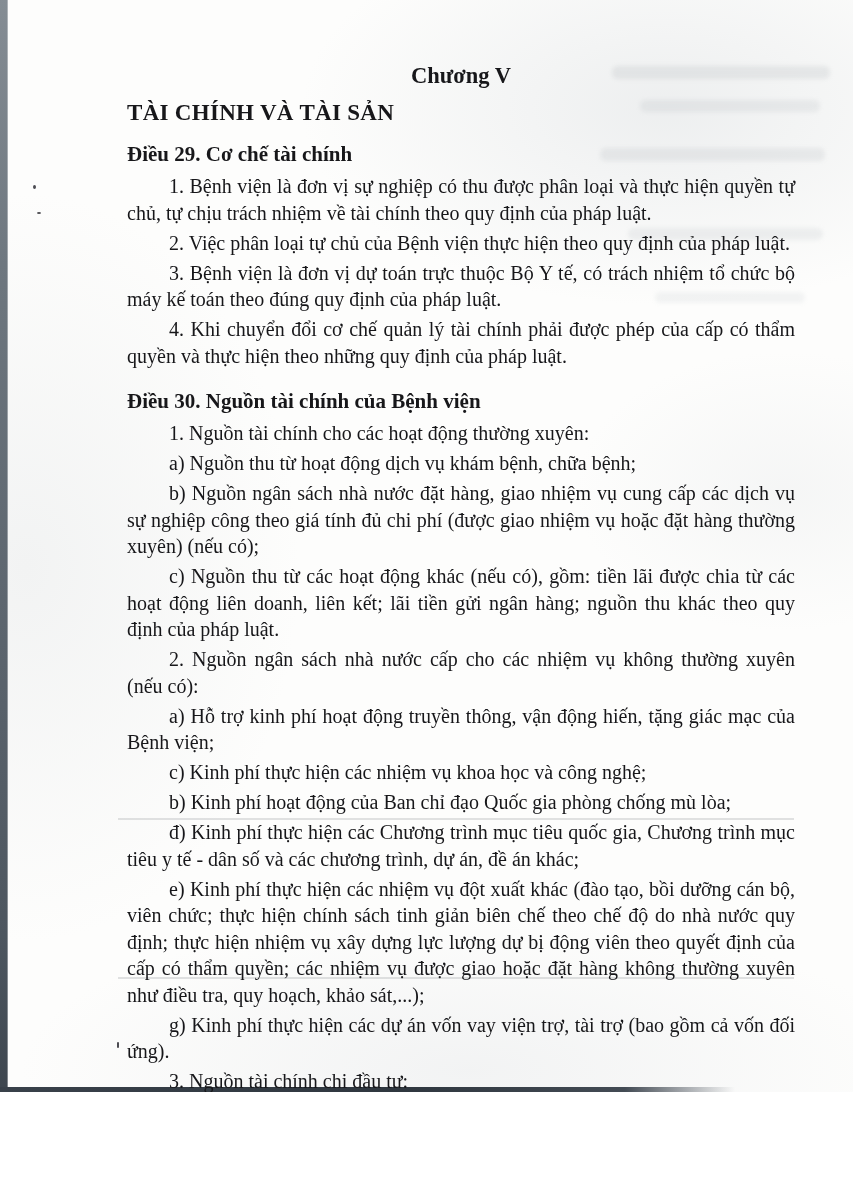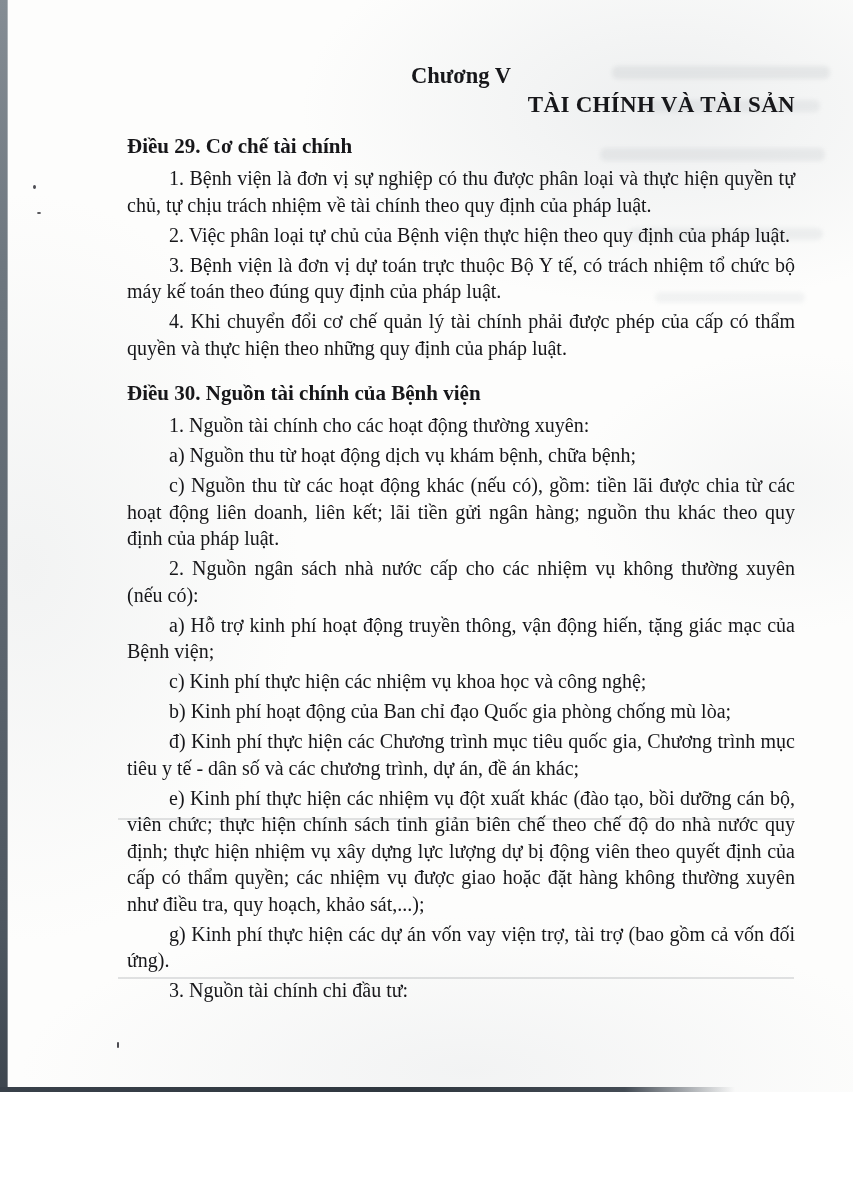--- a/index.html
+++ b/index.html
@@ -62,25 +62,25 @@
     top: 62px;
     width: 668px;
   }
   .chapter-label {
     text-align: center;
     font-weight: 700;
     font-size: 22.5px;
     line-height: 28px;
   }
   .chapter-title {
-    text-align: right;
+    text-align: left;
     font-weight: 700;
     font-size: 23px;
     line-height: 30px;
-    margin-top: 0;
+    margin-top: 8px;
     letter-spacing: 0.3px;
   }
   .article-heading {
     font-weight: 700;
     font-size: 21px;
     line-height: 28px;
     margin: 0 0 5px 0;
   }
   .article-heading.first { margin-top: 12px; }
   .article-heading.second { margin-top: 18px; }
@@ -125,20 +125,21 @@
 
     <div class="article-heading first">Điều 29. Cơ chế tài chính</div>
     <p class="body">1. Bệnh viện là đơn vị sự nghiệp có thu được phân loại và thực hiện quyền tự chủ, tự chịu trách nhiệm về tài chính theo quy định của pháp luật.</p>
     <p class="body">2. Việc phân loại tự chủ của Bệnh viện thực hiện theo quy định của pháp luật.</p>
     <p class="body">3. Bệnh viện là đơn vị dự toán trực thuộc Bộ Y tế, có trách nhiệm tổ chức bộ máy kế toán theo đúng quy định của pháp luật.</p>
     <p class="body">4. Khi chuyển đổi cơ chế quản lý tài chính phải được phép của cấp có thẩm quyền và thực hiện theo những quy định của pháp luật.</p>
 
     <div class="article-heading second">Điều 30. Nguồn tài chính của Bệnh viện</div>
     <p class="body">1. Nguồn tài chính cho các hoạt động thường xuyên:</p>
     <p class="body">a) Nguồn thu từ hoạt động dịch vụ khám bệnh, chữa bệnh;</p>
+    <p class="body">b) Nguồn ngân sách nhà nước đặt hàng, giao nhiệm vụ cung cấp các dịch vụ sự nghiệp công theo giá tính đủ chi phí (được giao nhiệm vụ hoặc đặt hàng thường xuyên) (nếu có);</p>
     <p class="body">c) Nguồn thu từ các hoạt động khác (nếu có), gồm: tiền lãi được chia từ các hoạt động liên doanh, liên kết; lãi tiền gửi ngân hàng; nguồn thu khác theo quy định của pháp luật.</p>
     <p class="body">2. Nguồn ngân sách nhà nước cấp cho các nhiệm vụ không thường xuyên (nếu có):</p>
     <p class="body">a) Hỗ trợ kinh phí hoạt động truyền thông, vận động hiến, tặng giác mạc của Bệnh viện;</p>
     <p class="body">c) Kinh phí thực hiện các nhiệm vụ khoa học và công nghệ;</p>
     <p class="body">b) Kinh phí hoạt động của Ban chỉ đạo Quốc gia phòng chống mù lòa;</p>
     <p class="body">đ) Kinh phí thực hiện các Chương trình mục tiêu quốc gia, Chương trình mục tiêu y tế - dân số và các chương trình, dự án, đề án khác;</p>
     <p class="body">e) Kinh phí thực hiện các nhiệm vụ đột xuất khác (đào tạo, bồi dưỡng cán bộ, viên chức; thực hiện chính sách tinh giản biên chế theo chế độ do nhà nước quy định; thực hiện nhiệm vụ xây dựng lực lượng dự bị động viên theo quyết định của cấp có thẩm quyền; các nhiệm vụ được giao hoặc đặt hàng không thường xuyên như điều tra, quy hoạch, khảo sát,...);</p>
     <p class="body">g) Kinh phí thực hiện các dự án vốn vay viện trợ, tài trợ (bao gồm cả vốn đối ứng).</p>
     <p class="body">3. Nguồn tài chính chi đầu tư:</p>
   </div>

